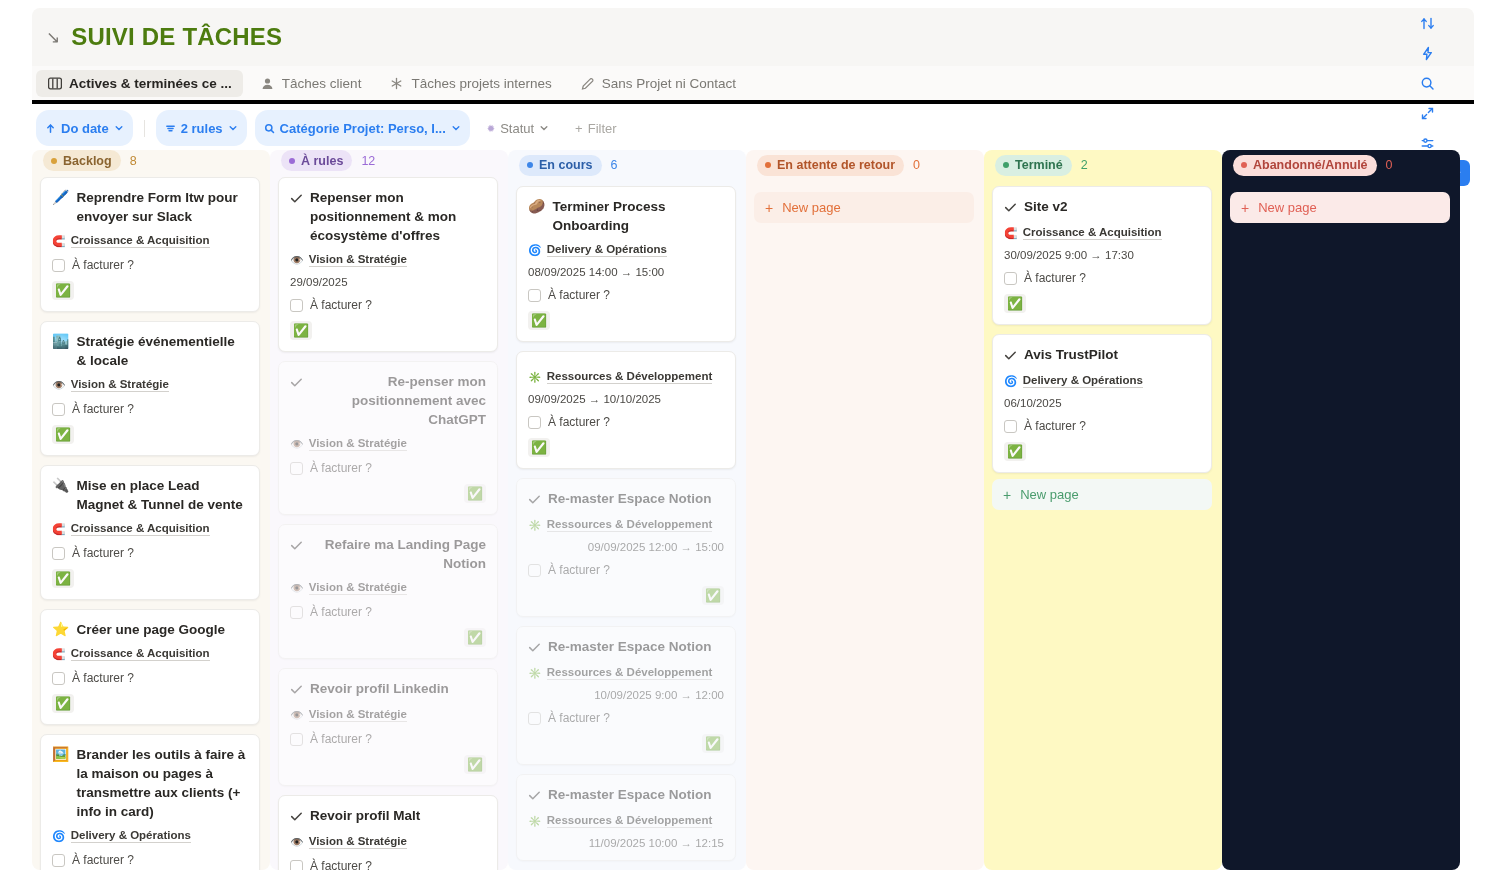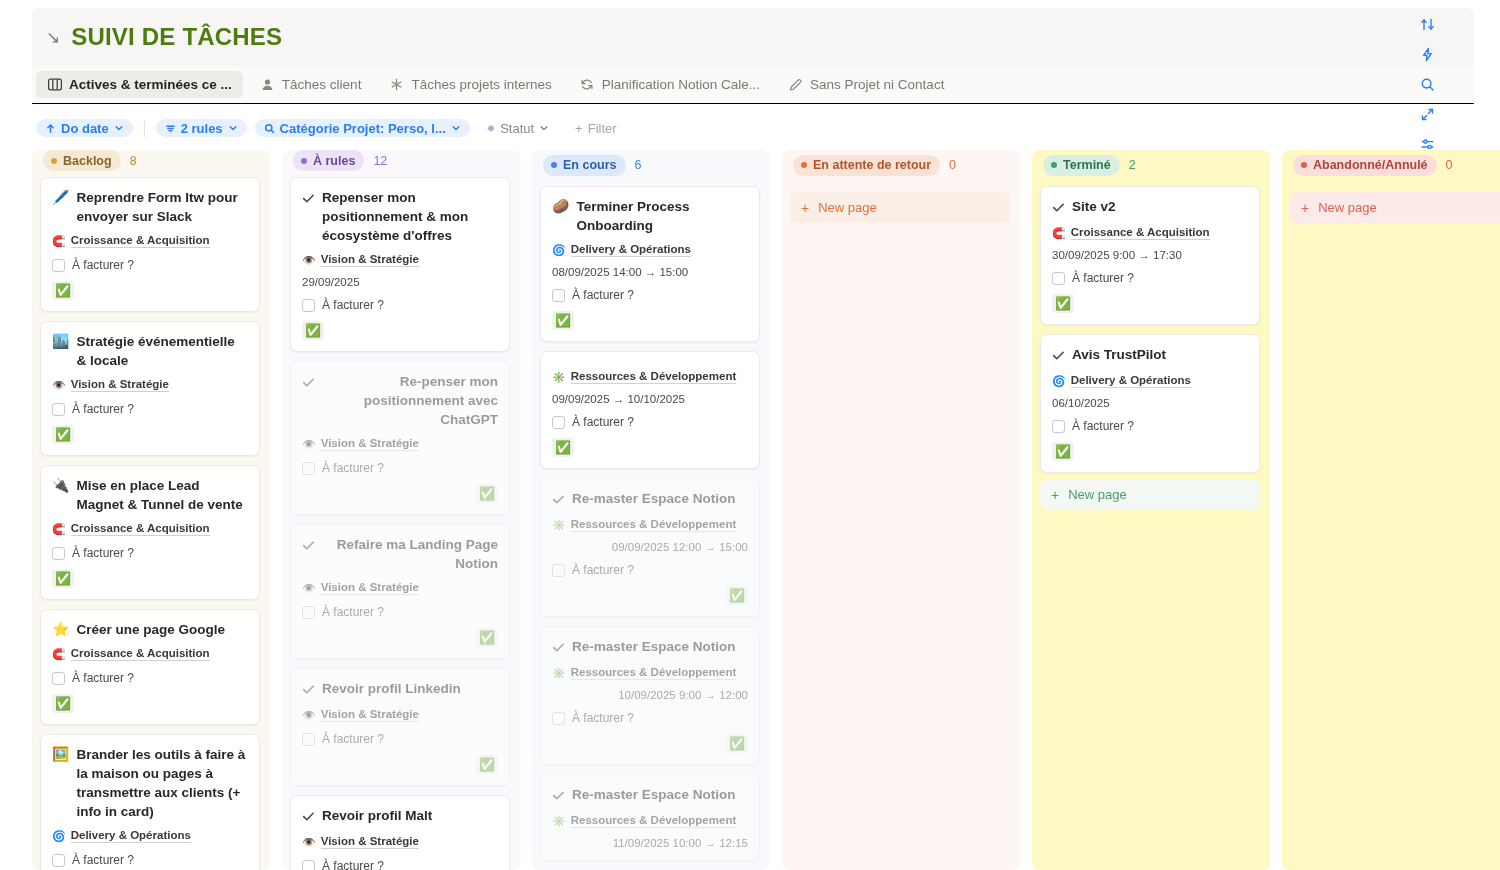--- a/index.html
+++ b/index.html
@@ -21,21 +21,21 @@
   .title-arrow { font-size: 17px; color: #7c7974; margin-right: 11px; line-height: 1; }
   .page-title {
     font-size: 24px; font-weight: 700; color: #4d7c0f; letter-spacing: .2px;
   }
 
   
   .tabs-row {
     position: absolute; left: 32px; top: 66px; right: 26px; height: 38px;
     background: #fbfaf9;
     display: flex; align-items: center;
-    border-bottom: 1px solid #000000;
+    border-bottom: 4px solid #000000;
     padding-left: 4px;
   }
   .tab {
     display: flex; align-items: center; gap: 7px;
     height: 27px; padding: 0 11px; border-radius: 6px;
     font-size: 13.5px; color: #7a7873; white-space: nowrap;
     margin-right: 6px; cursor: pointer;
   }
   .tab.active { background: #eeece8; color: #272522; font-weight: 600; }
   .tab .ic { display: inline-flex; width: 15px; height: 15px; align-items: center; justify-content: center; color: #8a8781; }
@@ -58,32 +58,32 @@
   .new-btn .sep { width: 1px; background: rgba(255,255,255,.35); margin: 5px 0; }
   .new-btn .caret { display: flex; align-items: center; padding: 0 8px; color: #fff; }
 
   
   .filters {
     position: absolute; left: 32px; top: 112px; right: 26px; height: 32px;
     display: flex; align-items: center; gap: 8px; padding-left: 4px;
   }
   .chip {
     display: flex; align-items: center; gap: 5px;
-    height: 18px; padding: 0 9px; border-radius: 13px;
+    height: 36px; padding: 0 9px; border-radius: 13px;
     font-size: 13px; font-weight: 600; white-space: nowrap; cursor: pointer;
   }
   .chip.blue { background: #e7f1fe; color: #2b7ef0; }
   .chip.plain { background: transparent; color: #8c8a85; font-weight: 500; }
   .chip.ghost { background: transparent; color: #a9a7a2; font-weight: 500; }
   .divider-v { width: 1px; height: 17px; background: #e6e4e0; margin: 0 3px; }
 
   
   .board {
     position: absolute; left: 32px; top: 150px; right: 0; bottom: 0;
-    display: flex; gap: 12px;
+    display: flex; gap: 0;
   }
   .col { width: 238px; flex: 0 0 238px; display: flex; flex-direction: column; padding: 0 0 0 0; }
   .col-inner { padding: 0 10px 0 8px; display:flex; flex-direction:column; height:100%; }
   .col-head { display: flex; align-items: center; gap: 9px; height: 30px; padding-left: 3px; }
   .pill {
     display: inline-flex; align-items: center; gap: 6px;
     height: 21px; padding: 0 9px 0 8px; border-radius: 11px;
     font-size: 12.5px; font-weight: 600; white-space: nowrap;
   }
   .dot { width: 6px; height: 6px; border-radius: 50%; display: inline-block; }
@@ -165,31 +165,20 @@
     </div>
     <div class="tab">
       <span class="ic">
         <svg width="13" height="13" viewBox="0 0 13 13" stroke="currentColor" stroke-width="1.3" stroke-linecap="round">
             <line x1="6.5" y1="1.5" x2="6.5" y2="11.5"></line>
             <line x1="2.2" y1="4" x2="10.8" y2="9"></line>
             <line x1="2.2" y1="9" x2="10.8" y2="4"></line>
           </svg>
       </span>
       <span>Tâches projets internes</span>
-    </div>
-    <div class="tab">
-      <span class="ic">
-        <svg width="14" height="13" viewBox="0 0 14 13" fill="none" stroke="currentColor" stroke-width="1.25" stroke-linecap="round">
-            <path d="M11.4 4.4A5 5 0 0 0 2.5 5.6"></path>
-            <path d="M2.6 8.6A5 5 0 0 0 11.5 7.4"></path>
-            <path d="M2.1 2.4v3.1h3.1"></path>
-            <path d="M11.9 10.6V7.5H8.8"></path>
-          </svg>
-      </span>
-      <span>Planification Notion Cale...</span>
     </div>
     <div class="tab">
       <span class="ic">
         <svg width="13" height="13" viewBox="0 0 13 13" fill="none" stroke="currentColor" stroke-width="1.25" stroke-linecap="round">
             <path d="M9.4 1.9a1.6 1.6 0 0 1 2.2 2.2L4.4 11.3l-2.9.7.7-2.9z"></path>
           </svg>
       </span>
       <span>Sans Projet ni Contact</span>
     </div>
 
@@ -633,21 +622,21 @@
               <div class="tag-row"><span class="tag-green">✅</span></div>
             </div>
           </div>
           <div class="newpage" style="color: rgb(74, 156, 109); background: rgb(243, 248, 245);">
             <span class="plus">+</span>
             <span>New page</span>
           </div>
         </div>
       </div>
       <div class="col">
-        <div class="col-inner tint" style="background: #fef9c3;">
+        <div class="col-inner tint" style="background: #0f172a;">
           <div class="col-head">
             <span class="pill" style="background:#fadedb;color:#b1453c">
               <span class="dot" style="background:#e06055"></span>
               <span>Abandonné/Annulé</span>
             </span>
             <span class="cnt" style="color:#e06055">0</span>
           </div>
           <div class="cards"></div>
           <div class="newpage" style="color: rgb(224, 96, 85); background: rgb(251, 234, 232);">
             <span class="plus">+</span>

